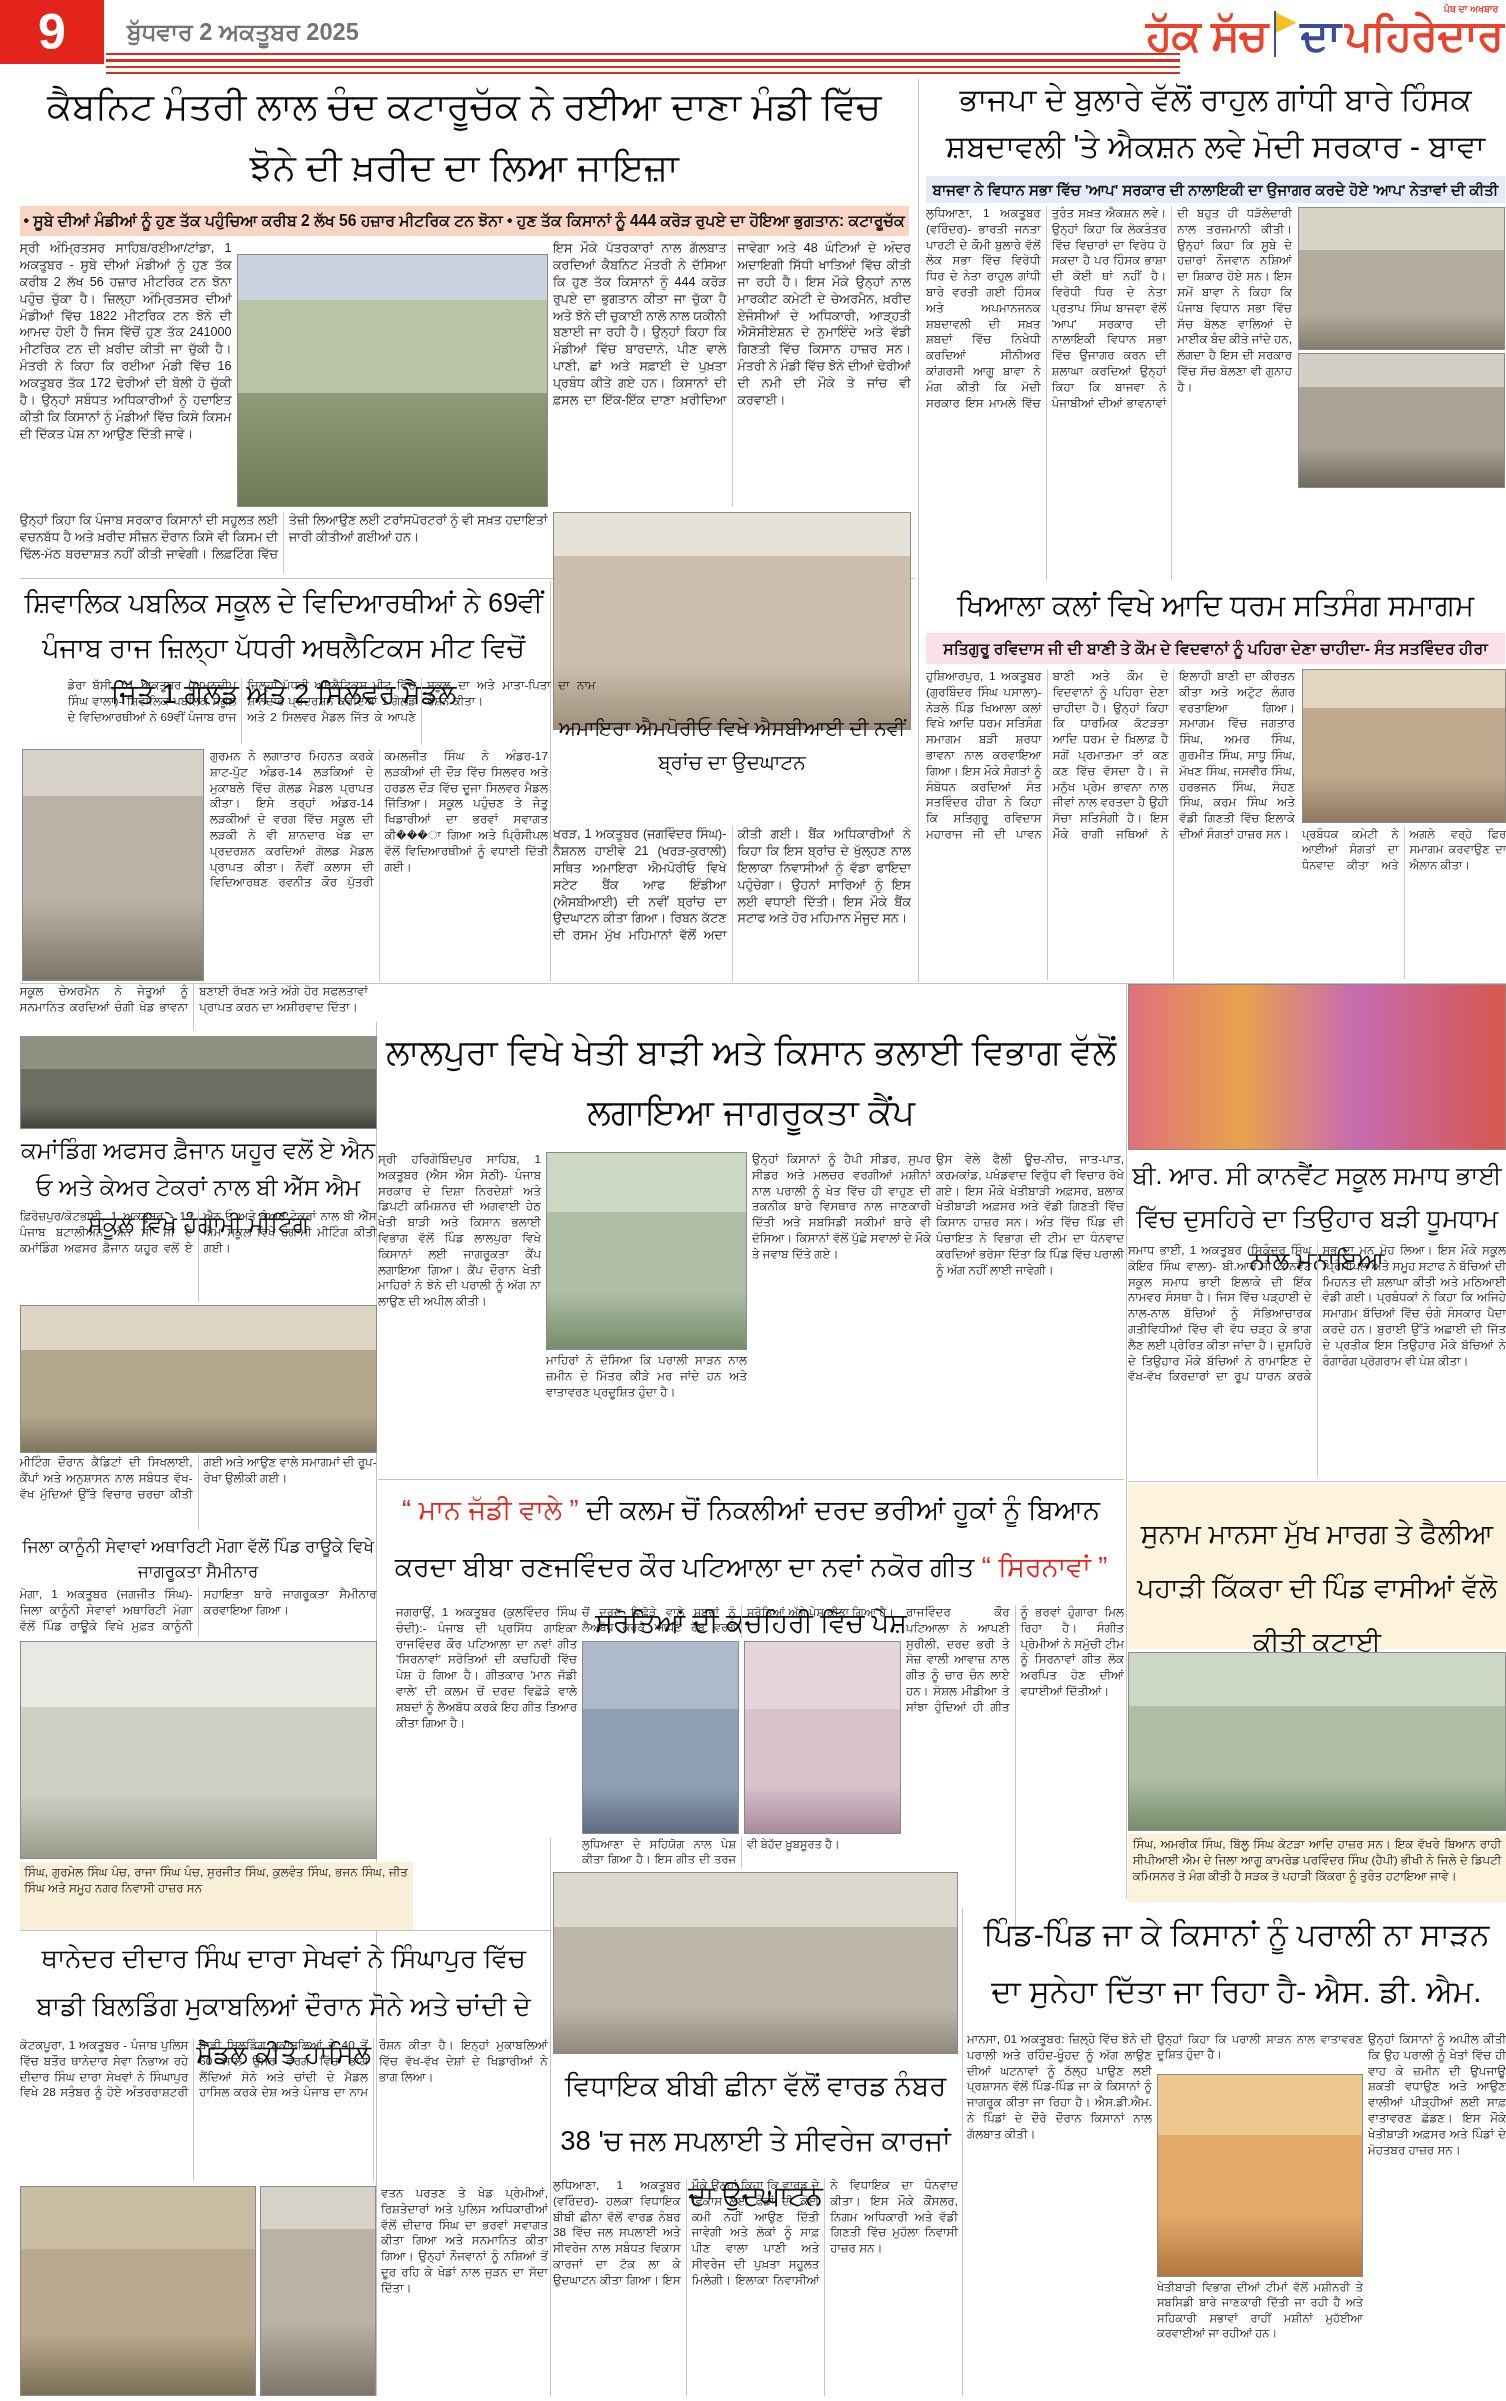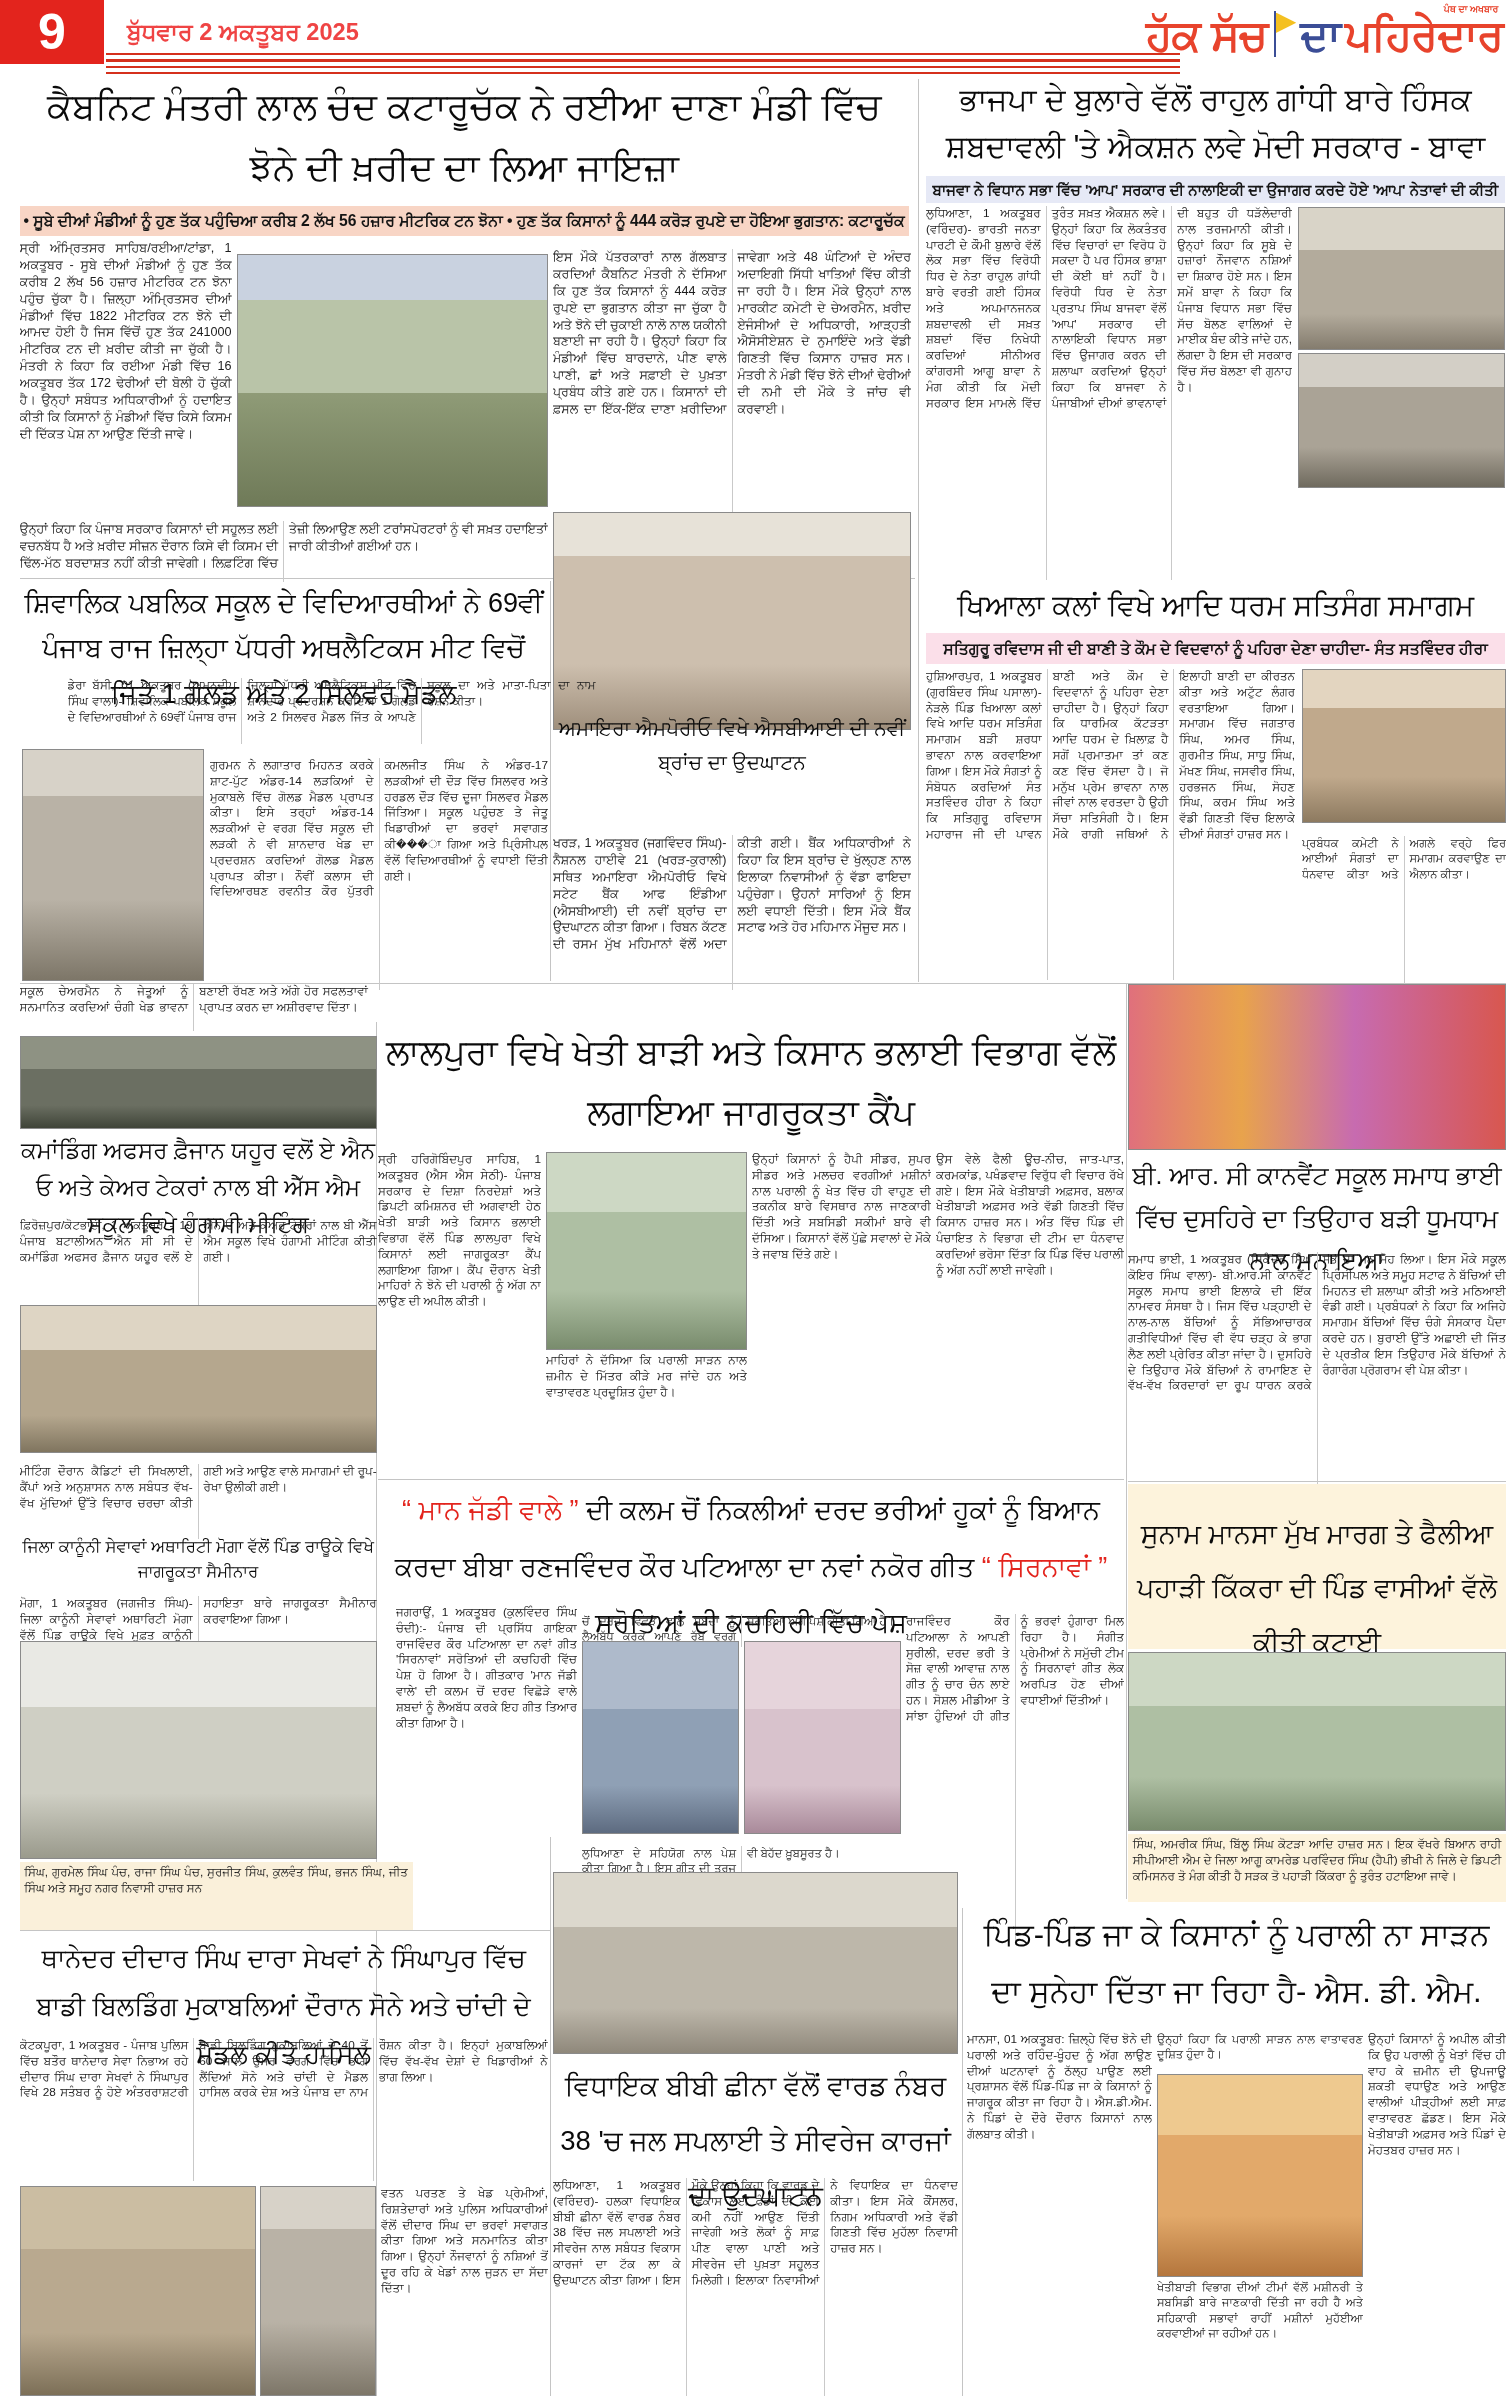--- a/index.html
+++ b/index.html
@@ -2,21 +2,21 @@
 <html style="font-size:12.6px"><head>
 <meta charset="utf-8">
 <style>
   html,body{margin:0;padding:0;background:#fff;}
   #page{position:relative;width:1506px;height:2401px;background:#fff;overflow:hidden;
         font-family:"Liberation Sans",sans-serif;color:#1c1c1c;}
   .abs{position:absolute;}
   
   .pagebox{left:0;top:0;width:104px;height:64px;background:#e3241d;color:#fff;
            font-size:50px;font-weight:800;display:flex;align-items:center;justify-content:center;}
-  .date{left:127px;top:19px;font-size:23.6px;font-weight:700;color:#ef4444;}
+  .date{left:127px;top:19px;font-size:23.6px;font-weight:700;color:#737373;}
   .rules{left:106px;top:53px;width:1074px;height:23.6px;
          background:repeating-linear-gradient(to bottom,#d5301c 0 2.4px,#ffffff 2.4px 6.3px);}
   .masthead{left:1091px;top:0;width:412px;height:57px;display:flex;align-items:flex-end;
             justify-content:flex-end;gap:4.7px;}
   .mast-txt{font-size:43px;font-weight:800;color:#e8432c;letter-spacing:-0.8px;line-height:1;}
   .mast-da{color:#3b4d96;}
   .mast-tag{position:absolute;top:3.1px;right:4.7px;font-size:9.4px;font-weight:700;color:#e8432c;}
   .flag{width:23.6px;height:46px;position:relative;}
   .flag .pole{position:absolute;left:1.6px;top:0;width:2.4px;height:46px;background:#3b4d96;}
   .flag .pennant{position:absolute;left:3.9px;top:1.6px;width:20.4px;height:20.4px;background:#f4c020;
@@ -26,21 +26,21 @@
   .hl-red{color:#e3241d;}
   .sub{font-weight:700;color:#151515;text-align:center;overflow:hidden;}
   .sub-salmon{background:#f8d5c5;}
   .sub-lav{background:#e6e9f6;}
   .sub-pink{background:#fbdfe9;}
   .cream{background:#fdf3dc;}
   .cream2{background:#faf0da;}
   
   .bt{font-size:12.6px;line-height:1.34;text-align:justify;overflow:hidden;
       column-gap:11px;column-rule:0.8px solid #c9c9c9;}
-  .c2{column-count:2;margin-top:9px;} .c3{column-count:3;}
+  .c2{column-count:2;} .c3{column-count:3;}
   .s15{font-size:11.8px;} .s14{font-size:11.4px;}
   
   .photo{border:0.8px solid #8a8a8a;box-sizing:border-box;}
   .ph-field{background:linear-gradient(to bottom,#c9d2e0 0 18%,#b9c4a8 18% 55%,#8f9b77 55%,#6f7a58);}
   .ph-ribbon{background:linear-gradient(to bottom,#e7e2d8 0 20%,#cdbfae 20% 70%,#9f8f7c);}
   .ph-banner{background:linear-gradient(to bottom,#d9d4c8 0 30%,#b3ab9c 30% 75%,#847c6e);}
   .ph-placard{background:linear-gradient(to bottom,#d3cfc6 0 25%,#aaa396 25% 70%,#6f6a5e);}
   .ph-garland{background:linear-gradient(to bottom,#e3d5c0 0 25%,#c0a98c 25% 70%,#8d7a60);}
   .ph-medal{background:linear-gradient(to bottom,#d7d2c8 0 20%,#b9b2a6 20% 65%,#7d7668);}
   .ph-band{background:linear-gradient(to bottom,#8e9283 0 35%,#6b6f62 35% 75%,#3f4438);}

